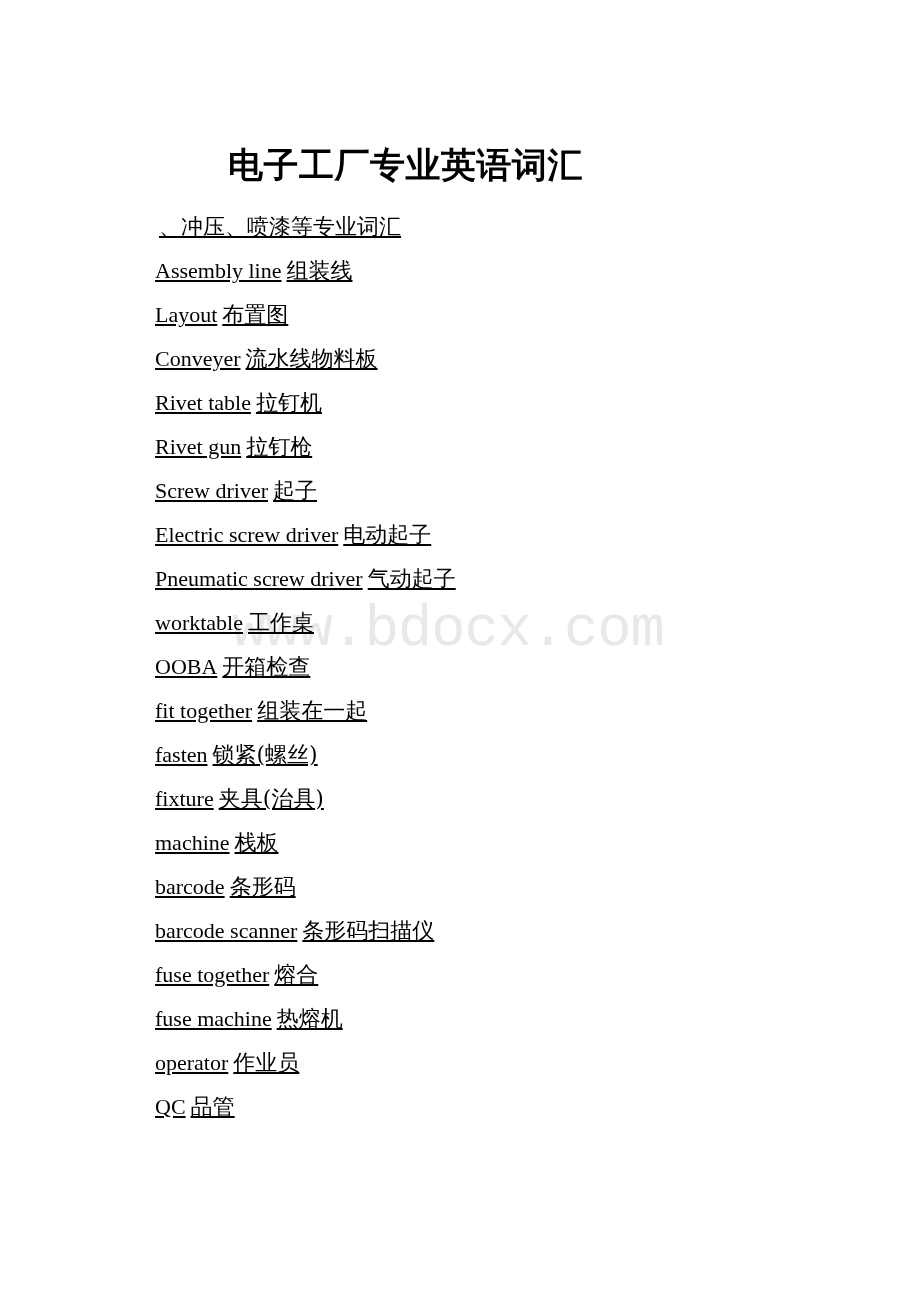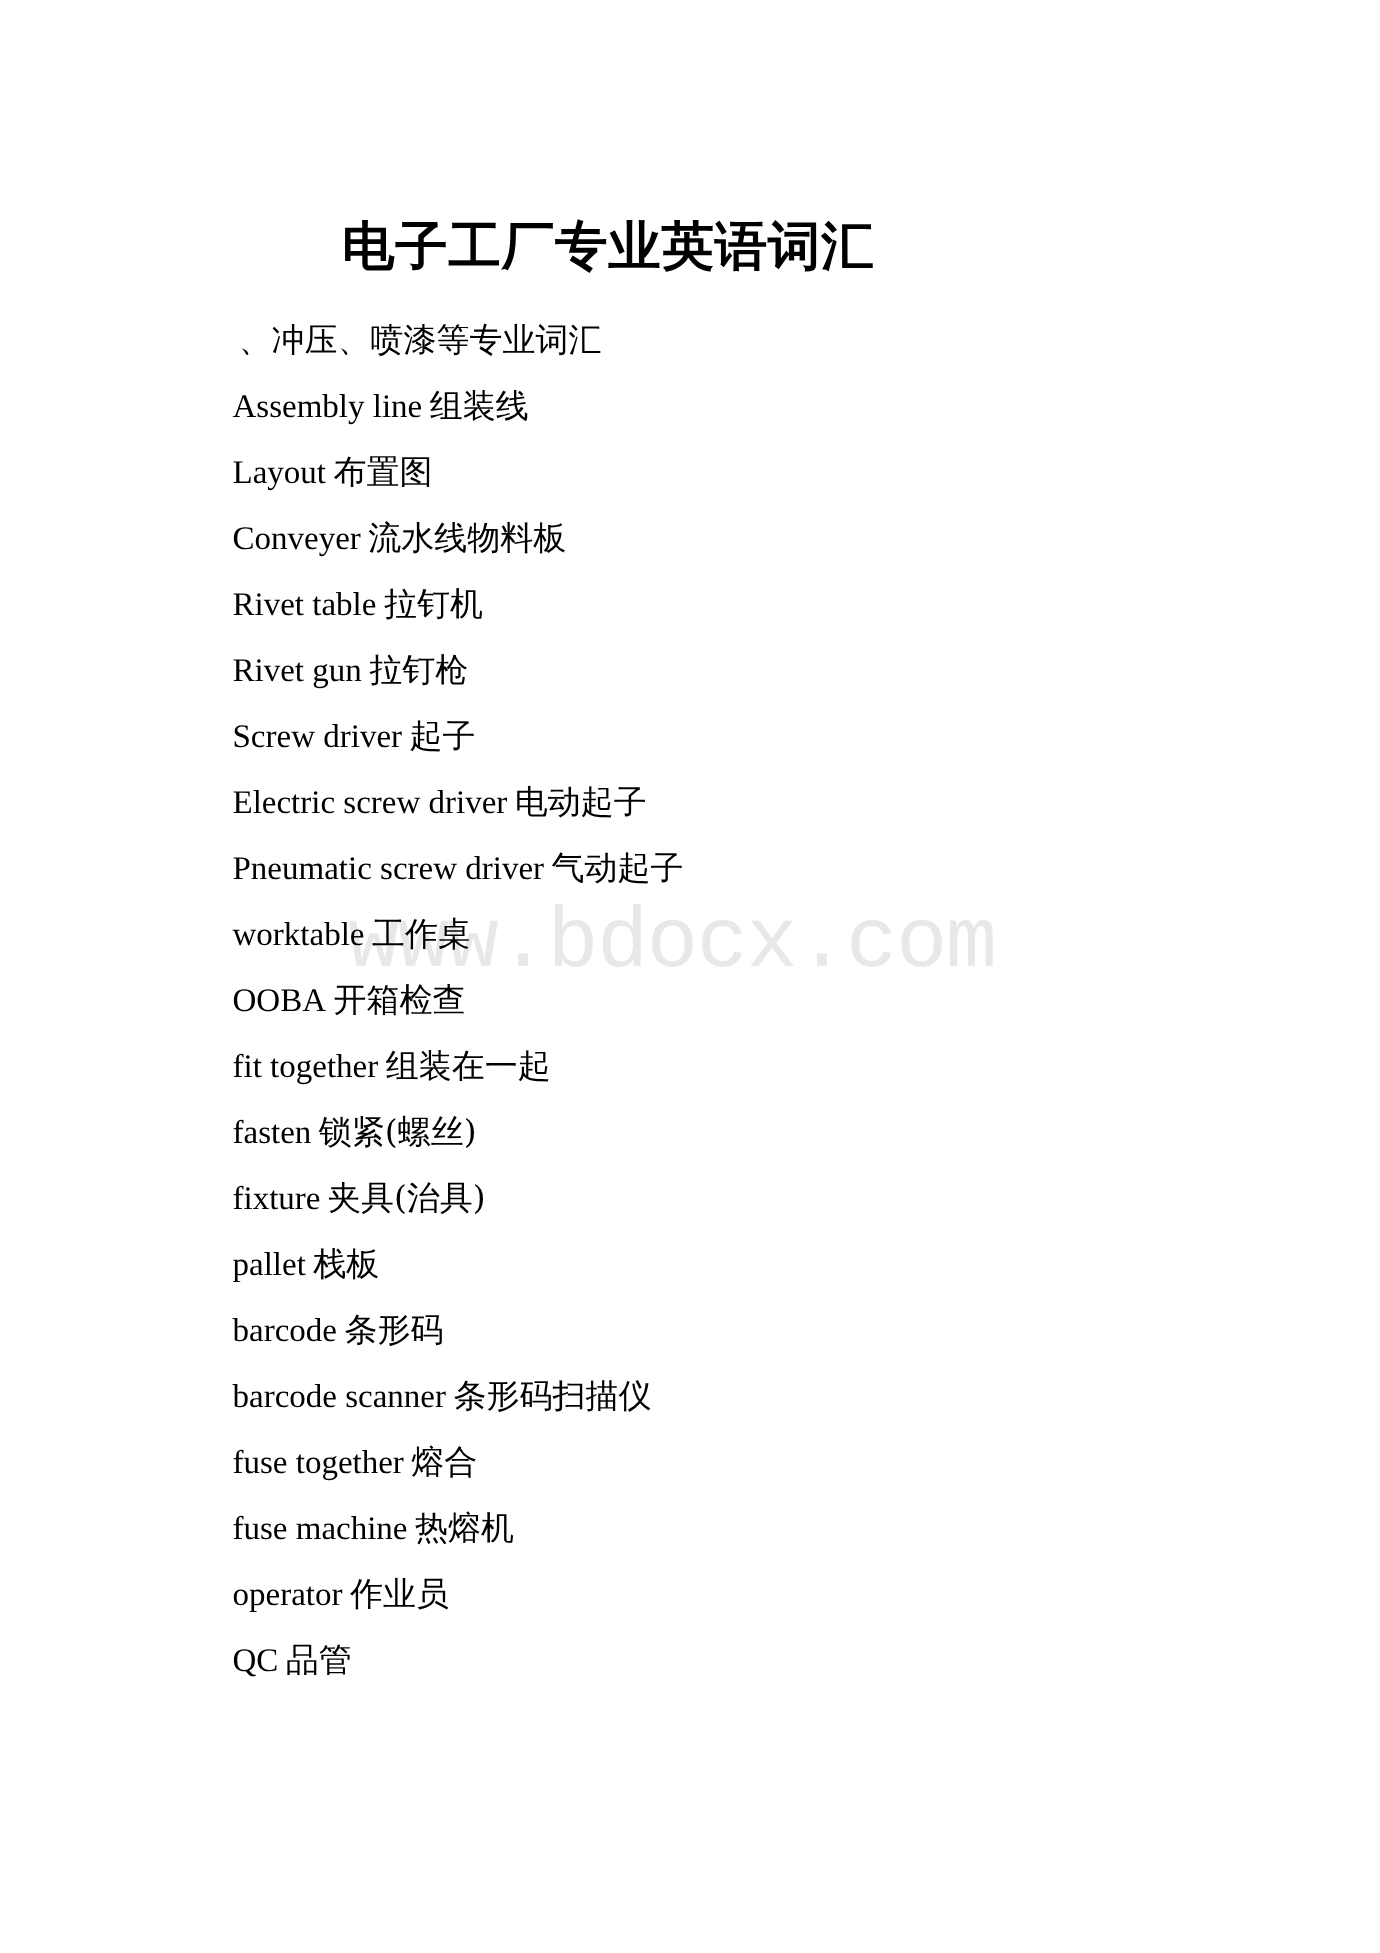--- a/index.html
+++ b/index.html
@@ -73,20 +73,21 @@
     width: 720px;
   }
 
   .line {
     height: 44px;
     line-height: 44px;
     font-size: 22px;
     color: #000000;
     white-space: nowrap;
     position: relative;
+    text-decoration: underline;
   }
 
   .line.indent {
     padding-left: 4px;
   }
 
   .line .en {
     font-family: "Liberation Serif", "DejaVu Serif", serif;
   }
   .line .cn {
@@ -157,21 +158,21 @@
 
       <div class="line">
         <span class="en">fasten</span><span class="cn">锁紧(螺丝)</span>
       </div>
 
       <div class="line">
         <span class="en">fixture</span><span class="cn">夹具(治具)</span>
       </div>
 
       <div class="line">
-        <span class="en">pallet</span><span class="cn">栈板</span>
+        <span class="en">machine</span><span class="cn">栈板</span>
       </div>
 
       <div class="line">
         <span class="en">barcode</span><span class="cn">条形码</span>
       </div>
 
       <div class="line">
         <span class="en">barcode scanner</span><span class="cn">条形码扫描仪</span>
       </div>
 

